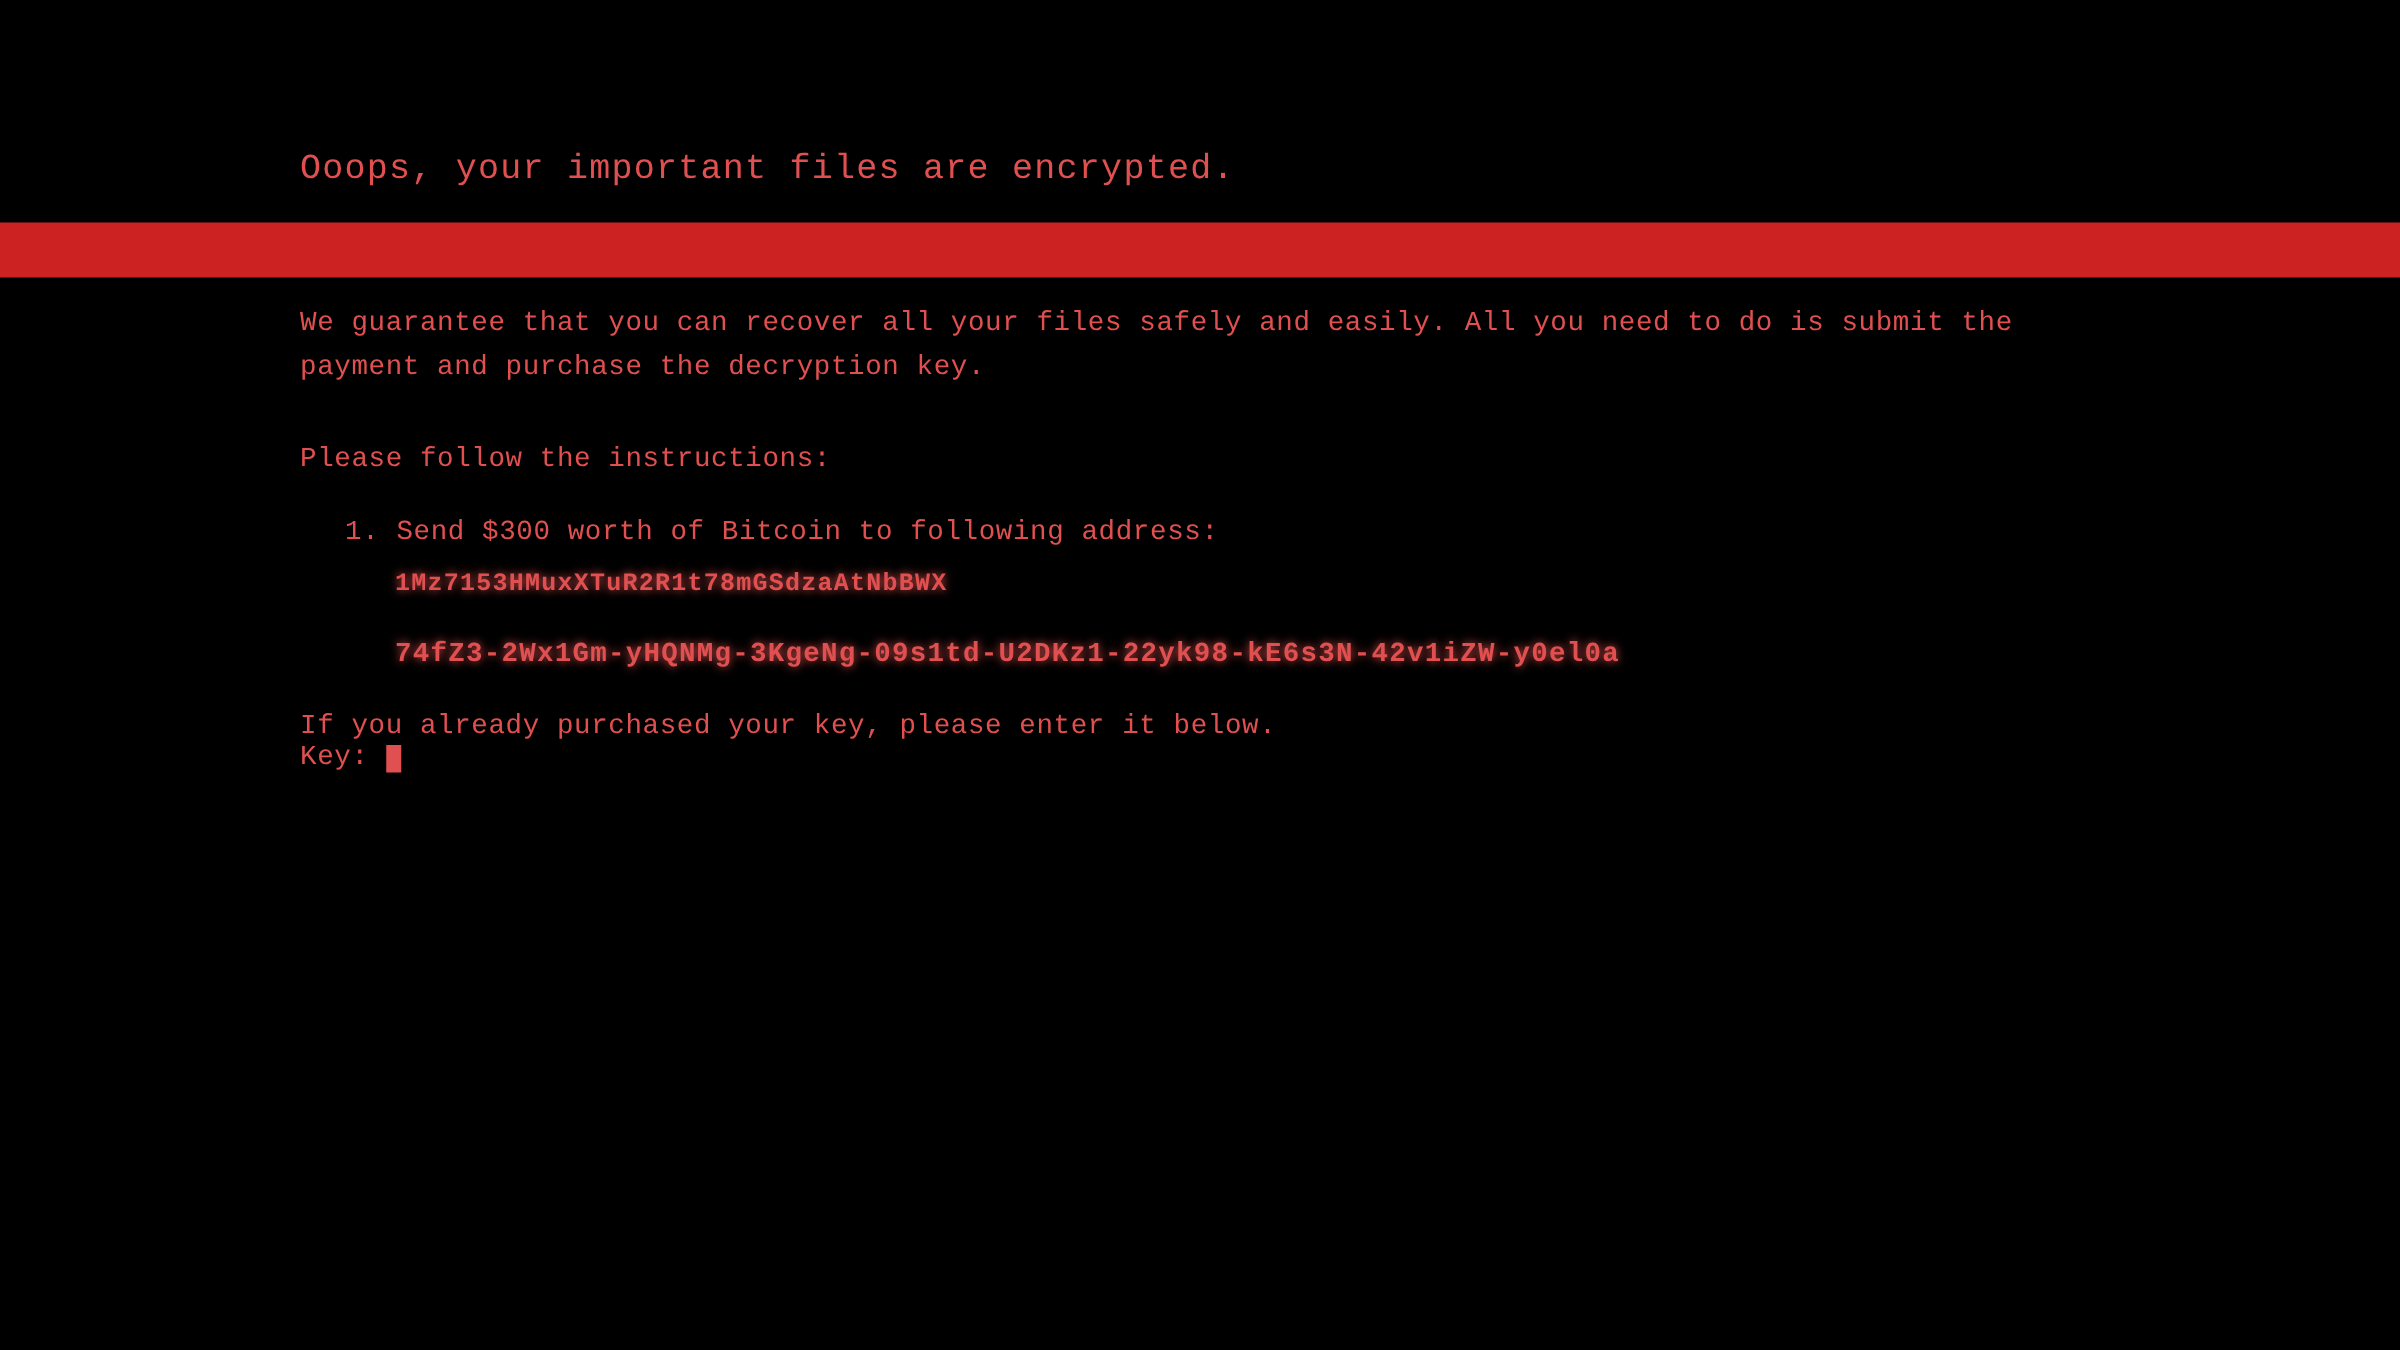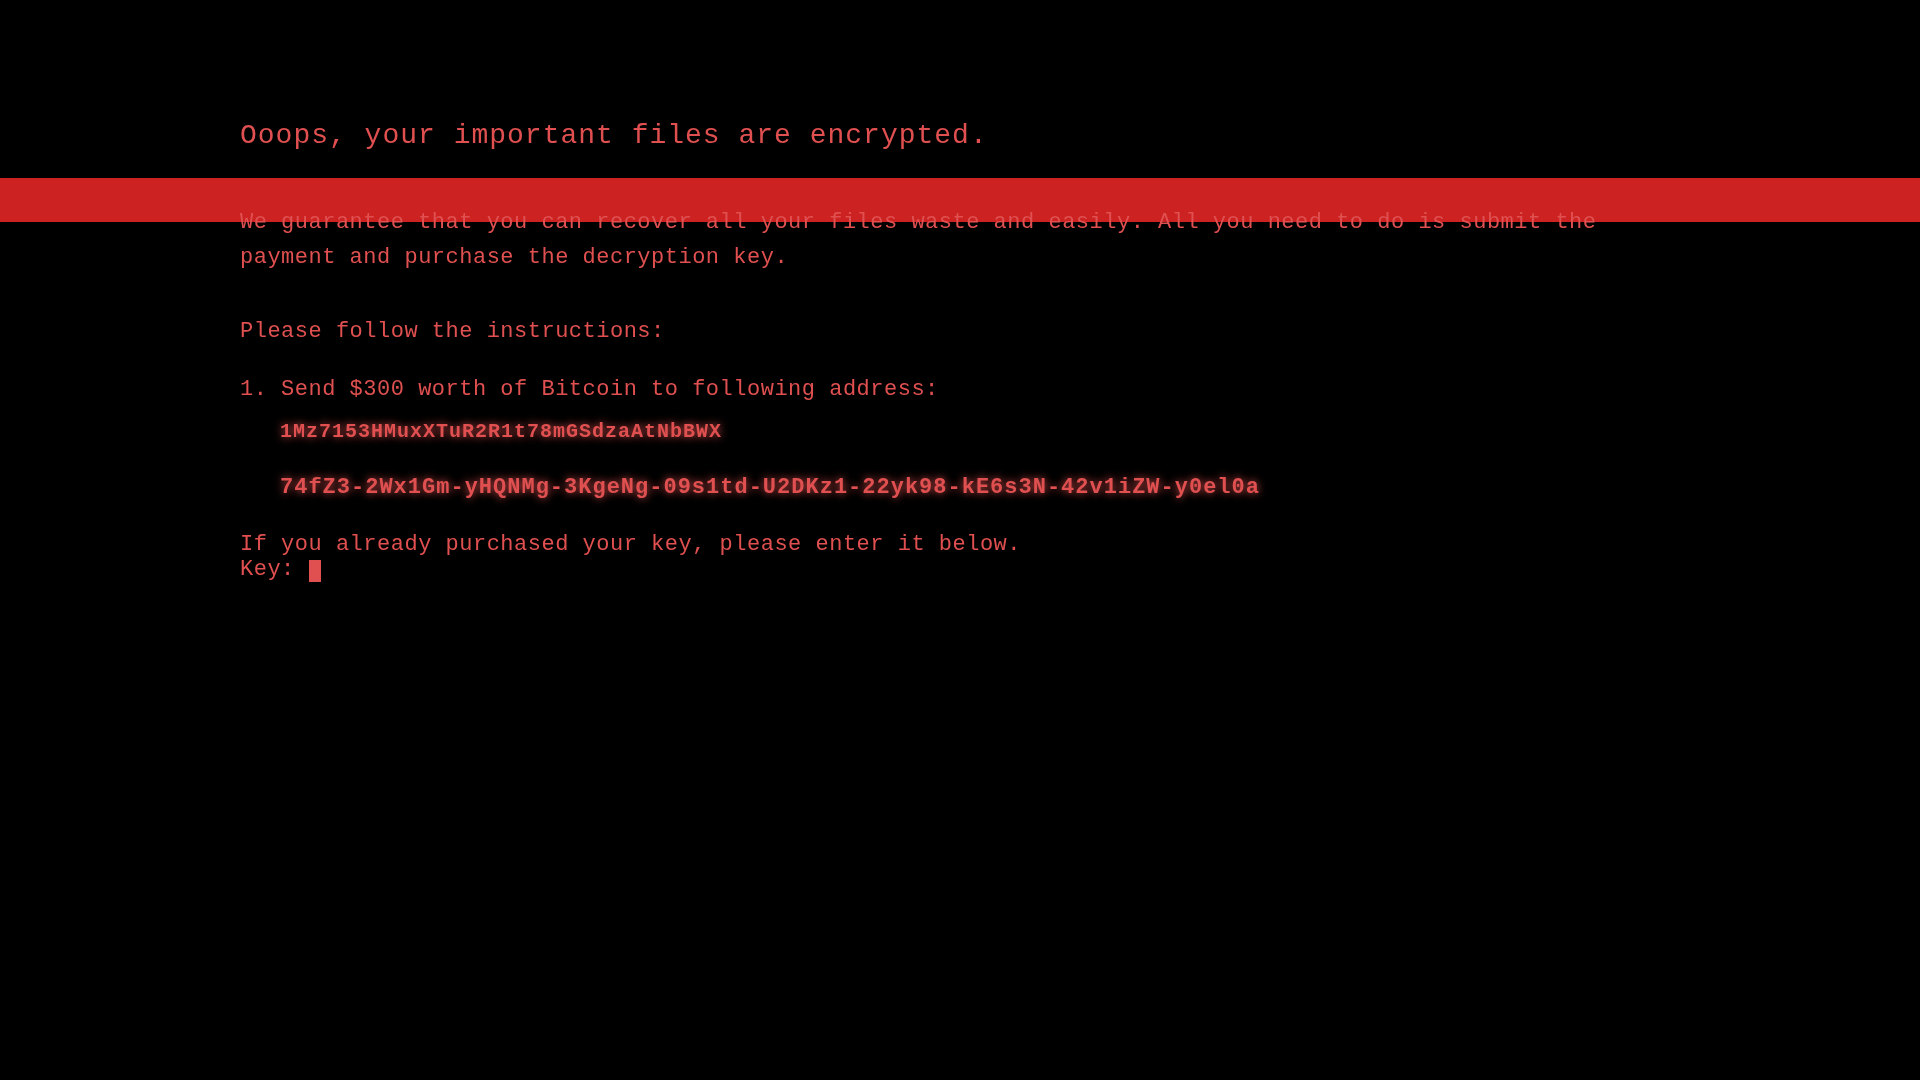--- a/index.html
+++ b/index.html
@@ -41,21 +41,21 @@
       position: relative;
       z-index: 1;
     }
 
     .title {
       font-size: 28px;
       color: #e05050;
       font-family: 'Courier New', Courier, monospace;
       font-weight: normal;
       letter-spacing: 1px;
-      margin-bottom: 24px;
+      margin-bottom: 60px;
     }
 
     .highlighted-text {
       font-size: 22px;
       color: #e05050;
       font-family: 'Courier New', Courier, monospace;
       font-weight: bold;
       letter-spacing: 0.5px;
       line-height: 1.6;
       margin-bottom: 0px;
@@ -80,20 +80,21 @@
       font-size: 22px;
       color: #e05050;
       font-family: 'Courier New', Courier, monospace;
       font-weight: normal;
       letter-spacing: 0.5px;
       margin-bottom: 28px;
     }
 
     .step {
       margin-bottom: 32px;
+      margin-left: 36px;
     }
 
     .step-text {
       font-size: 22px;
       color: #e05050;
       font-family: 'Courier New', Courier, monospace;
       font-weight: normal;
       letter-spacing: 0.5px;
       line-height: 1.6;
     }
@@ -159,21 +160,21 @@
 <div class="screen">
   <div class="highlight-bar"></div>
 
   <div class="content">
 
     <div class="title">Ooops, your important files are encrypted.</div>
 
 
     <div class="section-gap-lg"></div>
 
-    <div class="body-text">We guarantee that you can recover all your files waste and easily.  All you need to do is submit the payment and purchase the decryption key.</div>
+    <div class="body-text">We guarantee that you can recover all your files safely and easily.  All you need to do is submit the payment and purchase the decryption key.</div>
 
     <div class="section-gap"></div>
 
     <div class="instruction-header">Please follow the instructions:</div>
 
     <div class="step">
       <div class="step-text">1. Send $300 worth of Bitcoin to following address:</div>
       <div class="bitcoin-address">1Mz7153HMuxXTuR2R1t78mGSdzaAtNbBWX</div>
     </div>
 

